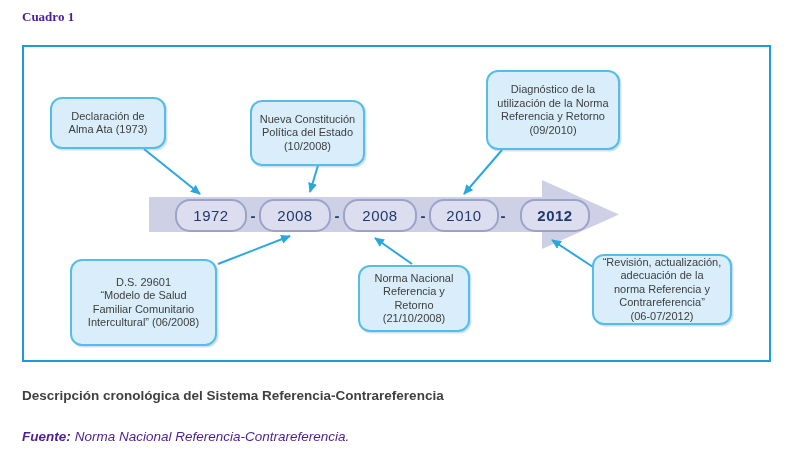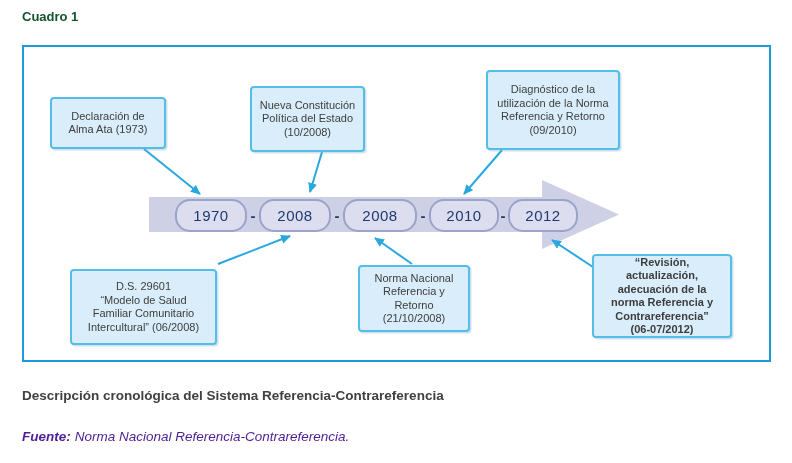--- a/index.html
+++ b/index.html
@@ -14,21 +14,22 @@
     height: 463px;
     background: #ffffff;
     overflow: hidden;
   }
   .figure-label {
     position: absolute;
     left: 22px;
     top: 9px;
     font-size: 13px;
     font-weight: bold;
-    color: #14532d;
+    color: #4c1d95;
+    font-family: Liberation Serif, serif;
   }
   .diagram {
     position: absolute;
     left: 22px;
     top: 45px;
     width: 745px;
     height: 313px;
     border: 2px solid var(--frame-border, #1b9cd8);
     background: #ffffff;
   }
@@ -69,21 +70,21 @@
     justify-content: center;
     font-size: 15px;
     font-weight: bold;
     color: var(--year-text, #1e3a6e);
   }
   .callout {
     position: absolute;
     box-sizing: border-box;
     background: var(--callout-fill, #d9eefa);
     border: 2px solid var(--callout-border, #55bee8);
-    border-radius: 4px;
+    border-radius: 12px;
     box-shadow: 1.5px 1.5px 0 rgba(120, 170, 205, 0.35);
     display: flex;
     align-items: center;
     justify-content: center;
     text-align: center;
     font-size: 11px;
     line-height: 13.5px;
     color: var(--callout-text, #3d3d3d);
     white-space: pre-line;
     padding: 2px 4px;
@@ -127,47 +128,47 @@
       <polygon class="band" points="518,133 595,167.5 518,202"></polygon>
 
       <line class="connector" x1="120" y1="102" x2="176" y2="147" marker-end="url(#ah)"></line>
       <line class="connector" x1="298" y1="105" x2="286" y2="145" marker-end="url(#ah)"></line>
       <line class="connector" x1="478" y1="103" x2="440" y2="147" marker-end="url(#ah)"></line>
       <line class="connector" x1="194" y1="217" x2="266" y2="189" marker-end="url(#ah)"></line>
       <line class="connector" x1="388" y1="217" x2="351" y2="191" marker-end="url(#ah)"></line>
       <line class="connector" x1="569" y1="220" x2="528" y2="193" marker-end="url(#ah)"></line>
     </svg>
 
-    <div class="year-box" style="left:151px; top:152px; width:72px;">1970</div>
+    <div class="year-box" style="left:151px; top:152px; width:72px;">1972</div>
     <div class="year-sep" style="left:223px; top:152px;">-</div>
     <div class="year-box" style="left:235px; top:152px; width:72px;">2008</div>
     <div class="year-sep" style="left:307px; top:152px;">-</div>
     <div class="year-box" style="left:319px; top:152px; width:74px;">2008</div>
     <div class="year-sep" style="left:393px; top:152px;">-</div>
     <div class="year-box" style="left:405px; top:152px; width:70px;">2010</div>
     <div class="year-sep" style="left:473px; top:152px;">-</div>
-    <div class="year-box" style="left:484px; top:152px; width:70px;">2012</div>
+    <div class="year-box" style="left:496px; top:152px; width:70px;font-weight:bold;">2012</div>
 
     <div class="callout" style="left:26px; top:50px; width:116px; height:52px;">Declaración de
 Alma Ata (1973)</div>
-    <div class="callout" style="left:226px; top:39px; width:115px; height:66px;">Nueva Constitución
+    <div class="callout" style="left:226px; top:53px; width:115px; height:66px;">Nueva Constitución
 Política del Estado
 (10/2008)</div>
     <div class="callout" style="left:462px; top:23px; width:134px; height:80px;">Diagnóstico de la
 utilización de la Norma
 Referencia y Retorno
 (09/2010)</div>
-    <div class="callout" style="left:46px; top:222px; width:147px; height:76px;">D.S. 29601
+    <div class="callout" style="left:46px; top:212px; width:147px; height:87px;">D.S. 29601
 “Modelo de Salud
 Familiar Comunitario
 Intercultural” (06/2008)</div>
     <div class="callout" style="left:334px; top:218px; width:112px; height:67px;">Norma Nacional
 Referencia y Retorno
 (21/10/2008)</div>
-    <div class="callout" style="left:568px; top:207px; width:140px; height:84px;font-weight:bold;">“Revisión, actualización,
+    <div class="callout" style="left:568px; top:207px; width:140px; height:71px;">“Revisión, actualización,
 adecuación de la
 norma Referencia y
 Contrareferencia”
 (06-07/2012)</div>
   </div>
 
   <div class="caption">Descripción cronológica del Sistema Referencia-Contrareferencia</div>
 
   <div class="source">
     <span class="source-label">Fuente:</span><span class="source-text">Norma Nacional Referencia-Contrareferencia.</span>

